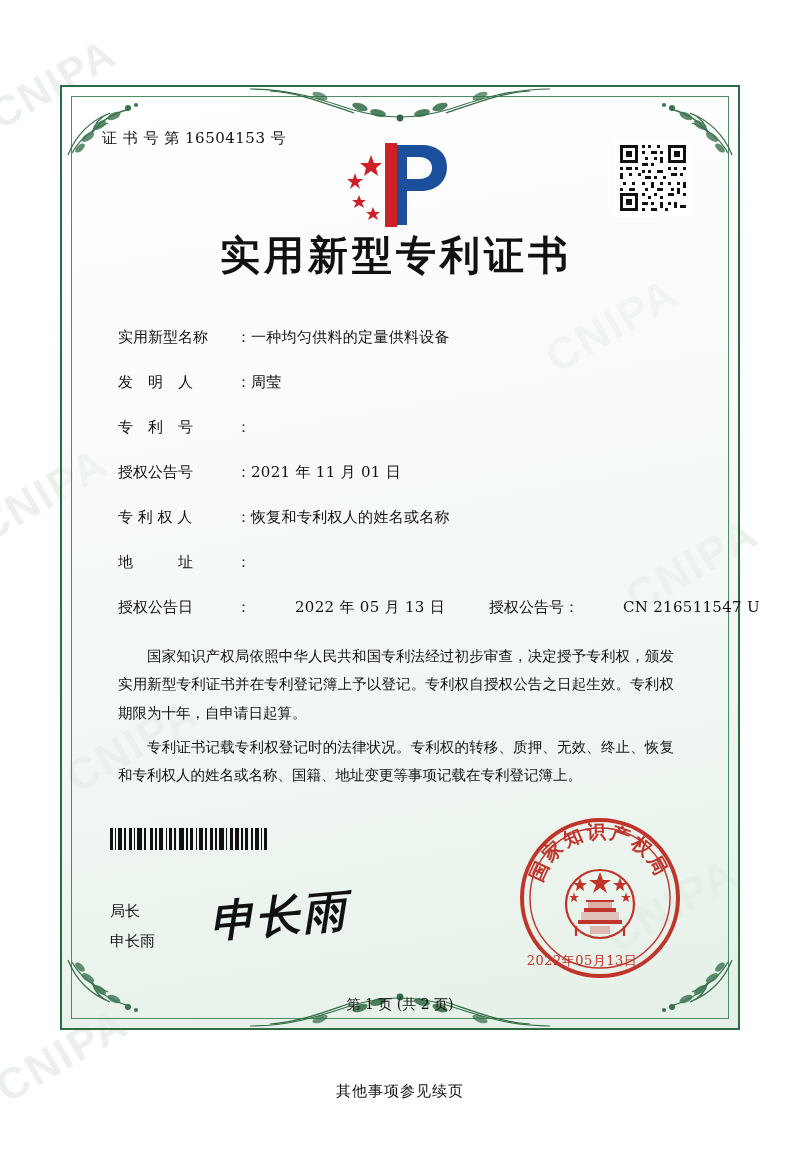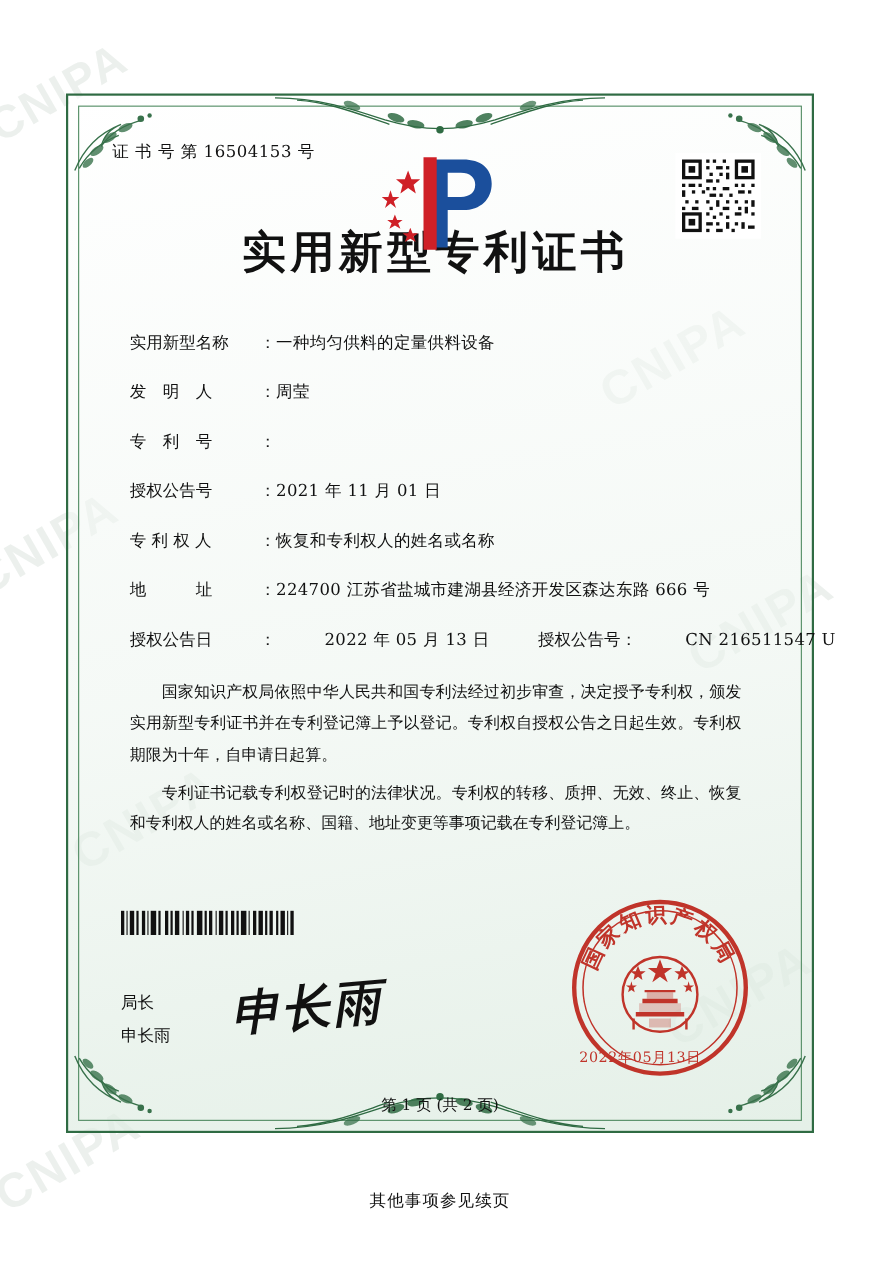--- a/index.html
+++ b/index.html
@@ -111,21 +111,21 @@
     top: 52px;
     width: 78px;
     height: 78px;
     background: #ffffff;
     padding: 3px;
     box-sizing: border-box;
   }
   .qr svg { display: block; }
 
   .title {
-    margin-top: 54px;
+    margin-top: 80px;
     text-align: center;
     font-size: 40px;
     font-weight: bold;
     letter-spacing: 4px;
     color: #111;
     font-family: "DejaVu Serif", "Liberation Serif", serif;
   }
 
   .fields {
     margin-top: 44px;
@@ -447,21 +447,20 @@
         <span class="fval">2021 年 11 月 01 日</span>
       </div>
       <div class="frow">
         <span class="flabel">专 利 权 人</span>
         <span class="fsep">：</span>
         <span class="fval">恢复和专利权人的姓名或名称</span>
       </div>
       <div class="frow">
         <span class="flabel">地　　　址</span>
         <span class="fsep">：</span>
-        <span class="fval">224700 江苏省盐城市建湖县经济开发区森达东路 666 号</span>
       </div>
       <div class="frow pair">
         <span class="flabel">授权公告日</span>
         <span class="fsep">：</span>
         <span class="fval">2022 年 05 月 13 日</span>
         <span class="second-label">授权公告号：</span>
         <span class="fval">CN 216511547 U</span>
       </div>
     </div>
 

